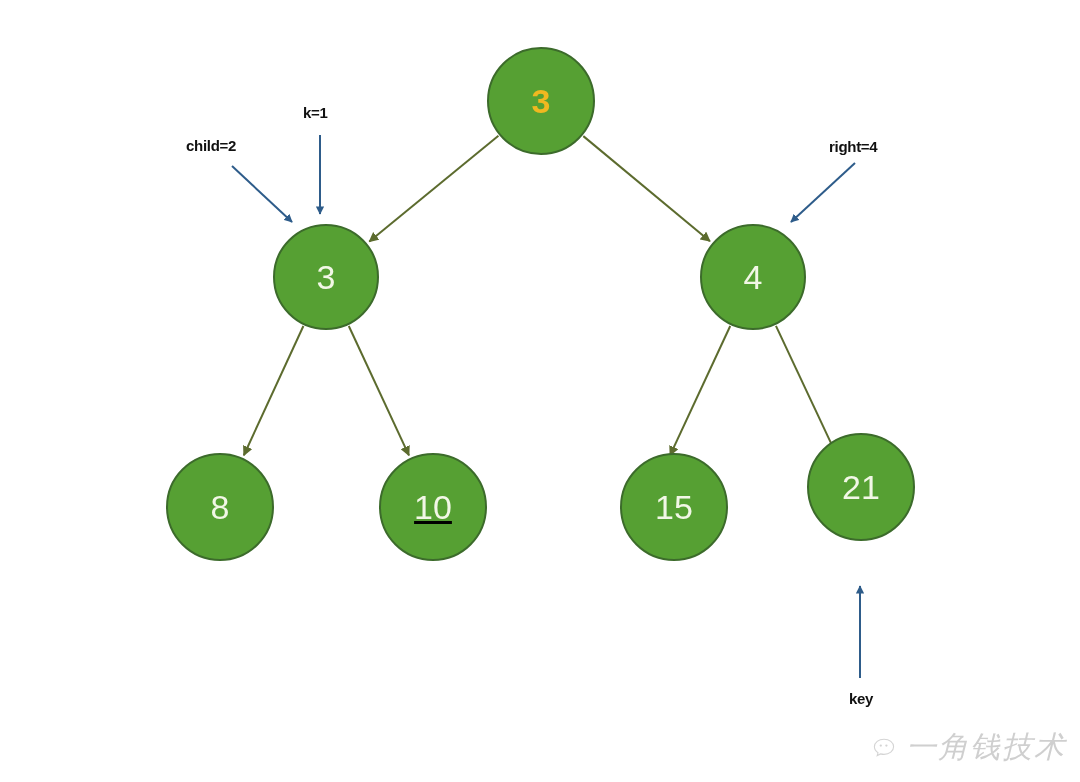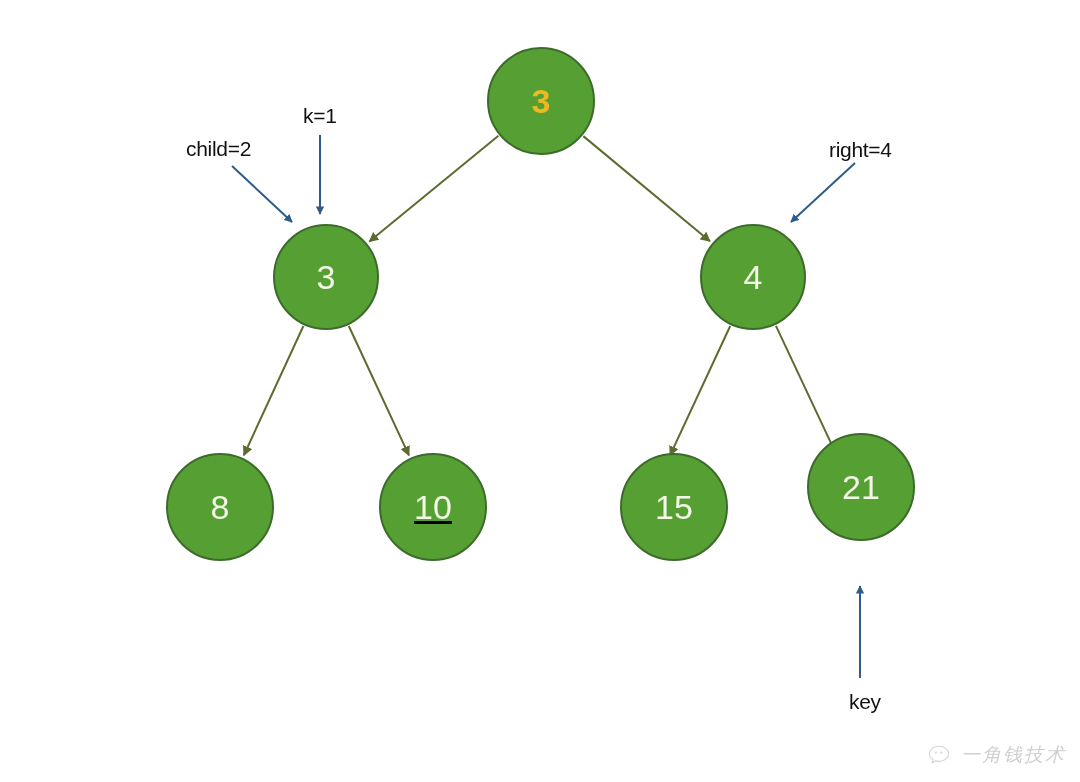--- a/index.html
+++ b/index.html
@@ -39,37 +39,38 @@
     line-height: 1;
     font-family: "Liberation Sans", sans-serif;
     user-select: none;
   }
   .node.root .node-label {
     color: #F0B820;
     font-weight: 700;
   }
   .annotation {
     position: absolute;
-    font-size: 21px;
+    font-size: 15px;
     color: #111111;
     font-family: "Liberation Sans", sans-serif;
     white-space: nowrap;
     letter-spacing: -0.3px;
+    font-weight: bold;
   }
   #watermark {
     position: absolute;
     right: 14px;
     bottom: 14px;
     display: flex;
     align-items: center;
     gap: 9px;
     opacity: 0.42;
   }
   #watermark .wm-text {
-    font-size: 19px;
+    font-size: 30px;
     color: #8e8e8e;
     font-family: "Liberation Sans", sans-serif;
     letter-spacing: 2px;
     font-style: italic;
   }
 </style>
 </head>
 <body>
 
 <div id="canvas">

